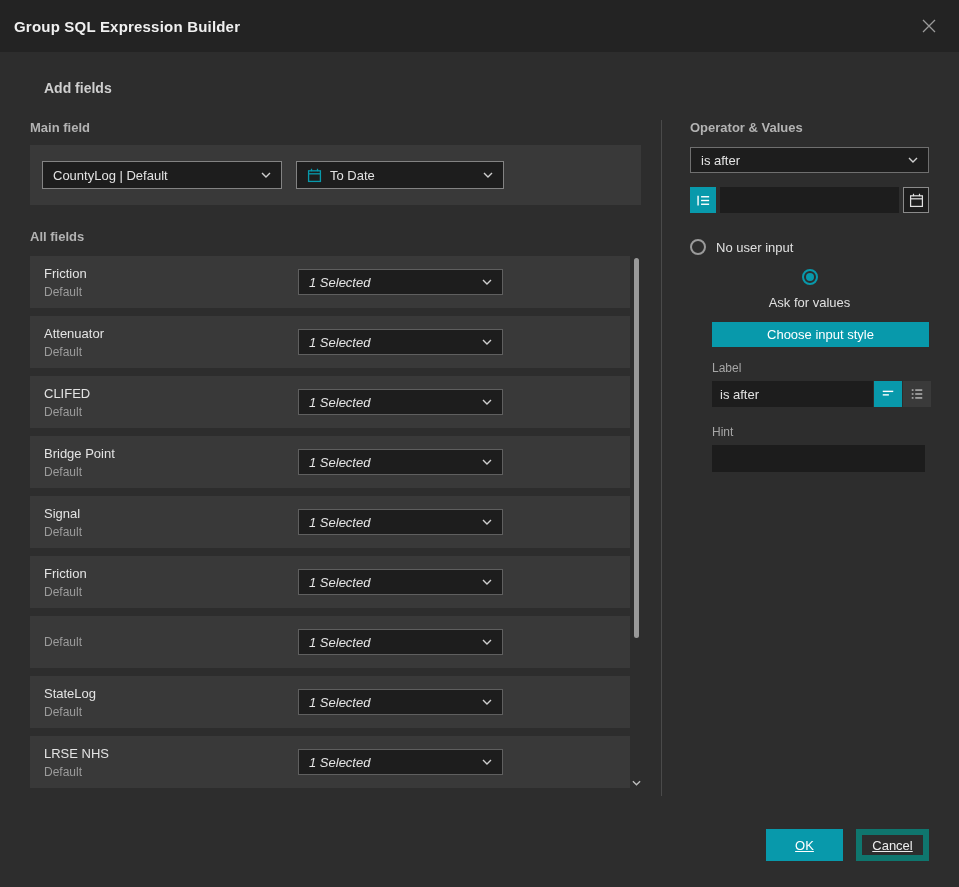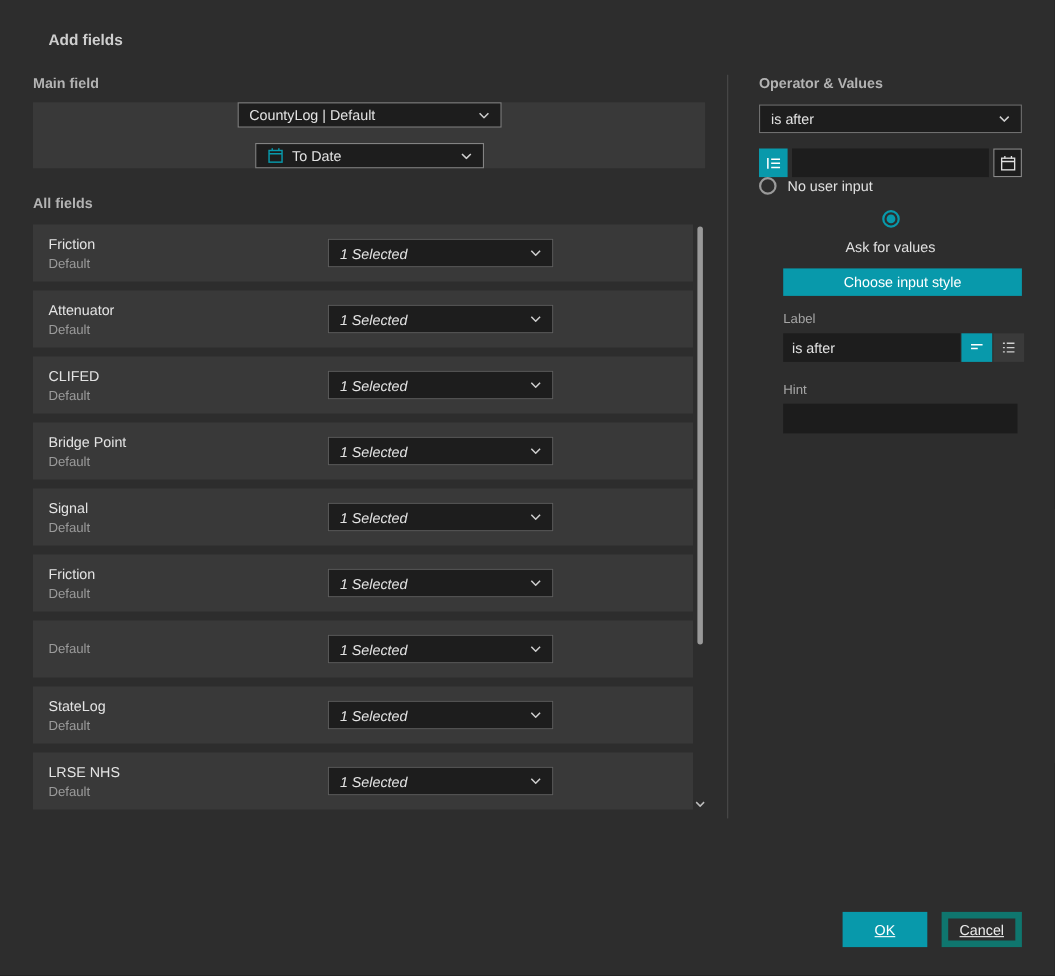--- a/index.html
+++ b/index.html
@@ -25,21 +25,21 @@
   .add-fields-heading { margin-top:28px; font-size:14px; font-weight:bold; color:#cfcfcf;margin-left:14px; }
 
   .content { display:flex; margin-top:24px; align-items:stretch; }
 
   
   .left-col { width:611px; }
   .section-label { font-size:13px; font-weight:bold; color:#b3b3b3; margin-bottom:10px; }
 
   .main-panel {
     background:#393939; height:60px; display:flex; align-items:center;
-    gap:14px; padding:0 12px; width:611px;flex-direction:column;
+    gap:14px; padding:0 12px; width:611px;
   }
 
   .select {
     background:#1d1d1d; border:1px solid #838383; height:28px;
     display:flex; align-items:center; padding:0 10px; gap:8px;
     font-size:13px; color:#e3e3e3; cursor:pointer; user-select:none;
   }
   .select .chevron { margin-left:auto; display:flex; }
   .main-field-select { width:240px; }
   .main-date-select  { width:208px; }
@@ -81,21 +81,21 @@
   .icon-btn.outlined { background:#1d1d1d; border:1px solid #8a8a8a; color:#e0e0e0; }
   .text-input {
     background:#1d1d1d; border:none; height:26px; color:#e3e3e3;
     font-size:13px; padding:0 8px; font-family:"Liberation Sans", sans-serif;
     outline:none;
   }
   .value-input { flex:1 1 auto; min-width:0; }
 
   .radio-row { display:flex; align-items:center; gap:10px; font-size:13px;
     color:#e0e0e0; cursor:pointer; }
-  .radio-row.first { }
+  .radio-row.first { margin-top:26px; }
   .radio-row.second { margin-top:14px;flex-direction:column; }
   .radio { width:16px; height:16px; border-radius:50%; border:2px solid #9a9a9a;
     position:relative; flex:0 0 auto; }
   .radio.selected { border-color:var(--accent); }
   .radio.selected::after { content:''; position:absolute; inset:2px; border-radius:50%;
     background:var(--accent); }
 
   .ask-children { margin-left:22px; margin-top:12px; }
   .choose-btn {
     width:100%; height:25px; background:var(--accent); color:#fff;
@@ -115,20 +115,30 @@
   .btn-ok { width:77px; background:var(--accent); color:#fff; border:none; }
   .btn-cancel { width:73px; background:transparent; color:#ededed; border:6px solid #0f766e; }
 
   svg { display:block; }
 </style>
 </head>
 <body>
 
 <div class="dialog">
 
+  <div class="dlg-header">
+    <div class="dlg-title">Group SQL Expression Builder</div>
+    <div class="close-btn">
+      <span>
+        <svg width="16" height="16" viewBox="0 0 16 16">
+            <path d="M2 2 L14 14 M14 2 L2 14" stroke="#9a9a9a" stroke-width="1.3"></path>
+          </svg>
+      </span>
+    </div>
+  </div>
 
   <div class="dlg-body">
     <div class="add-fields-heading">Add fields</div>
 
     <div class="content">
 
       <div class="left-col">
         <div class="section-label">Main field</div>
 
         <div class="main-panel">

